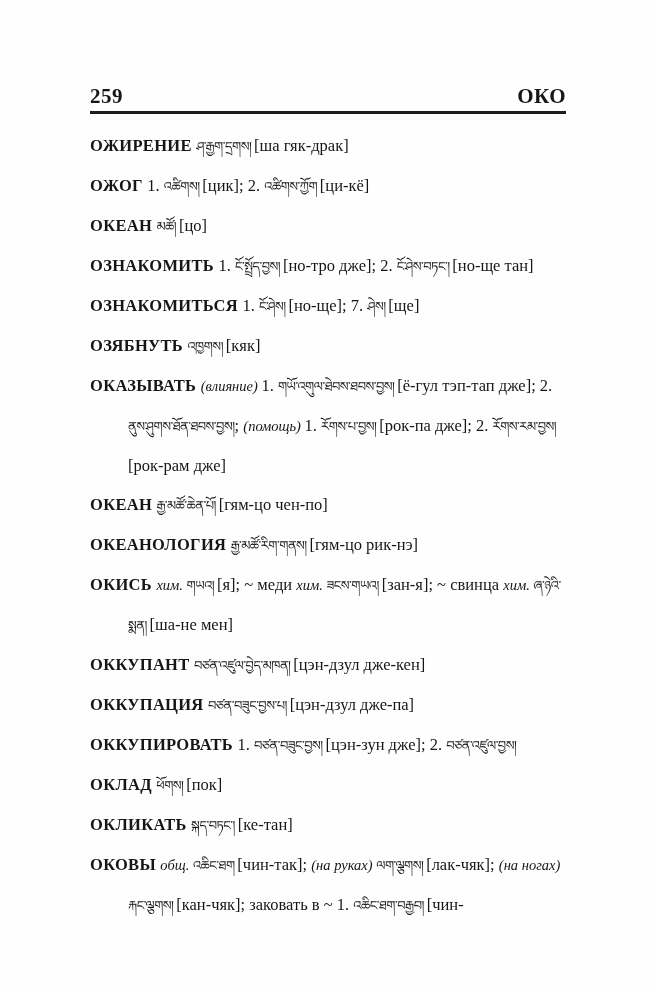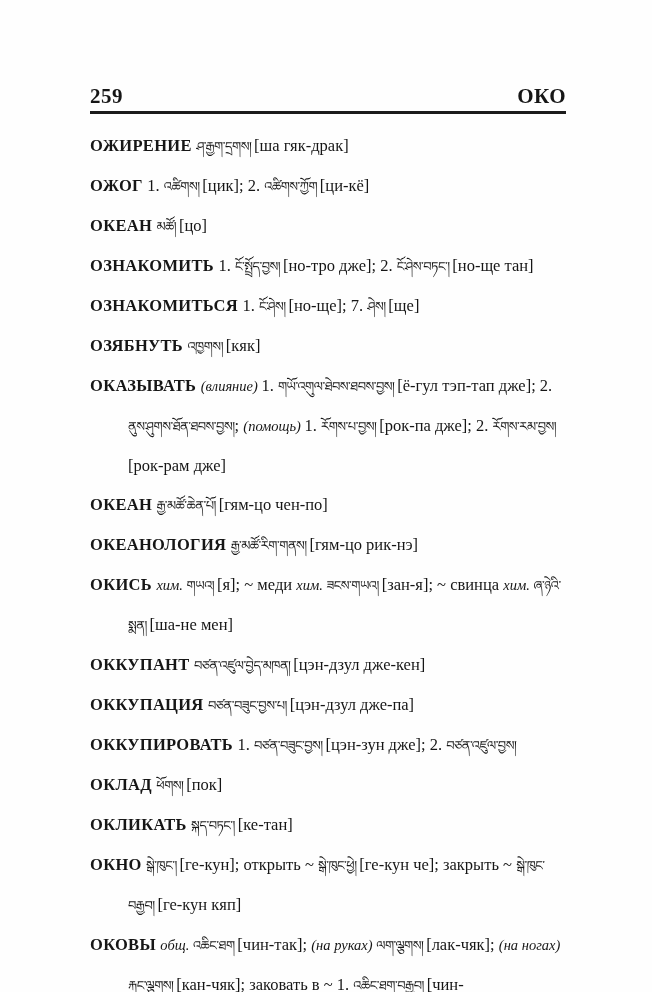--- a/index.html
+++ b/index.html
@@ -58,16 +58,15 @@
       <p class="entry"><span class="hw">ОЗЯБНУТЬ </span><span class="tib">འཁྱགས། </span><span class="tx">[кяк]</span></p>
       <p class="entry"><span class="hw">ОКАЗЫВАТЬ </span><span class="it">(влияние) </span><span class="tx">1. </span><span class="tib">གཡོ་འགུལ་ཐེབས་ཐབས་བྱས། </span><span class="tx">[ё-гул тэп-тап дже]; 2. </span><span class="tib">ནུས་ཤུགས་ཐོན་ཐབས་བྱས།</span><span class="tx">; </span><span class="it">(помощь) </span><span class="tx">1. </span><span class="tib">རོགས་པ་བྱས། </span><span class="tx">[рок-па дже]; 2. </span><span class="tib">རོགས་རམ་བྱས། </span><span class="tx">[рок-рам дже]</span></p>
       <p class="entry"><span class="hw">ОКЕАН </span><span class="tib">རྒྱ་མཚོ་ཆེན་པོ། </span><span class="tx">[гям-цо чен-по]</span></p>
       <p class="entry"><span class="hw">ОКЕАНОЛОГИЯ </span><span class="tib">རྒྱ་མཚོ་རིག་གནས། </span><span class="tx">[гям-цо рик-нэ]</span></p>
       <p class="entry"><span class="hw">ОКИСЬ </span><span class="it">хим. </span><span class="tib">གཡའ། </span><span class="tx">[я]; ~ меди </span><span class="it">хим. </span><span class="tib">ཟངས་གཡའ། </span><span class="tx">[зан-я]; ~ свинца </span><span class="it">хим. </span><span class="tib">ཞ་ཉེའི་སྨན། </span><span class="tx">[ша-не мен]</span></p>
       <p class="entry"><span class="hw">ОККУПАНТ </span><span class="tib">བཙན་འཛུལ་བྱེད་མཁན། </span><span class="tx">[цэн-дзул дже-кен]</span></p>
       <p class="entry"><span class="hw">ОККУПАЦИЯ </span><span class="tib">བཙན་བཟུང་བྱས་པ། </span><span class="tx">[цэн-дзул дже-па]</span></p>
       <p class="entry"><span class="hw">ОККУПИРОВАТЬ </span><span class="tx">1. </span><span class="tib">བཙན་བཟུང་བྱས། </span><span class="tx">[цэн-зун дже]; 2. </span><span class="tib">བཙན་འཛུལ་བྱས།</span></p>
       <p class="entry"><span class="hw">ОКЛАД </span><span class="tib">ཕོགས། </span><span class="tx">[пок]</span></p>
       <p class="entry"><span class="hw">ОКЛИКАТЬ </span><span class="tib">སྐད་བཏང་། </span><span class="tx">[ке-тан]</span></p>
-      <p class="entry"><span class="hw">ОКНО </span><span class="tib">སྒེ་ཁུང་། </span><span class="tx">[ге-кун]; открыть ~ </span><span class="tib">སྒེ་ཁུང་ཕྱེ། </span><span class="tx">[ге-кун че]; закрыть ~ </span><span class="tib">སྒེ་ཁུང་བརྒྱབ། </span><span class="tx">[ге-кун кяп]</span></p>
       <p class="entry"><span class="hw">ОКОВЫ </span><span class="it">общ. </span><span class="tib">འཆིང་ཐག </span><span class="tx">[чин-так]; </span><span class="it">(на руках) </span><span class="tib">ལག་ལྕགས། </span><span class="tx">[лак-чяк]; </span><span class="it">(на ногах) </span><span class="tib">རྐང་ལྕགས། </span><span class="tx">[кан-чяк]; заковать в ~ 1. </span><span class="tib">འཆིང་ཐག་བརྒྱབ། </span><span class="tx">[чин-</span></p>
     </div>
 </div>
 
 </body></html>

